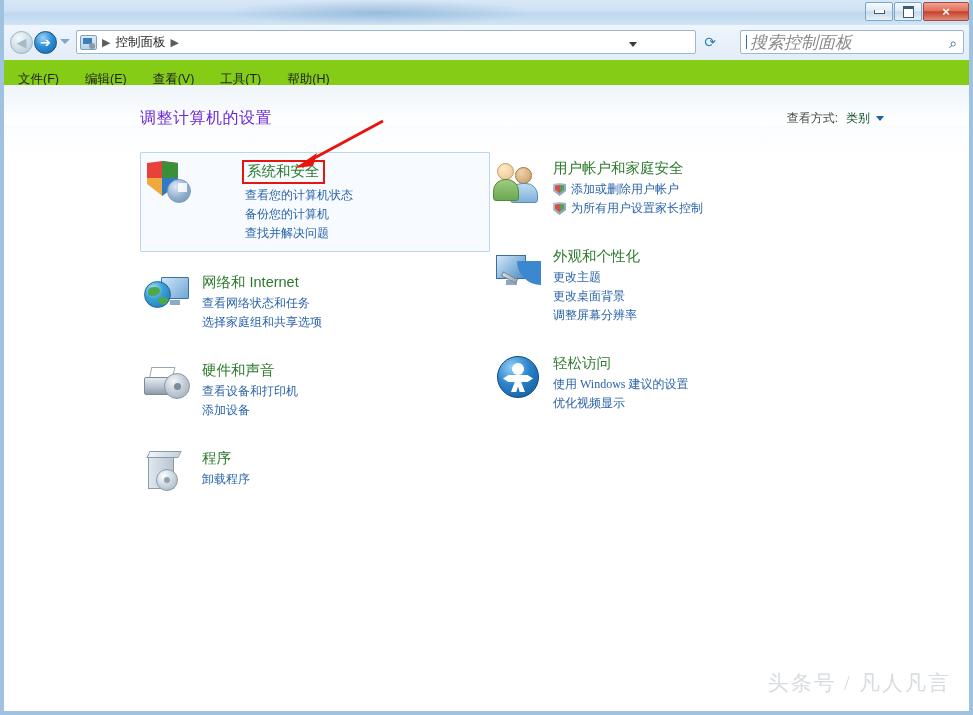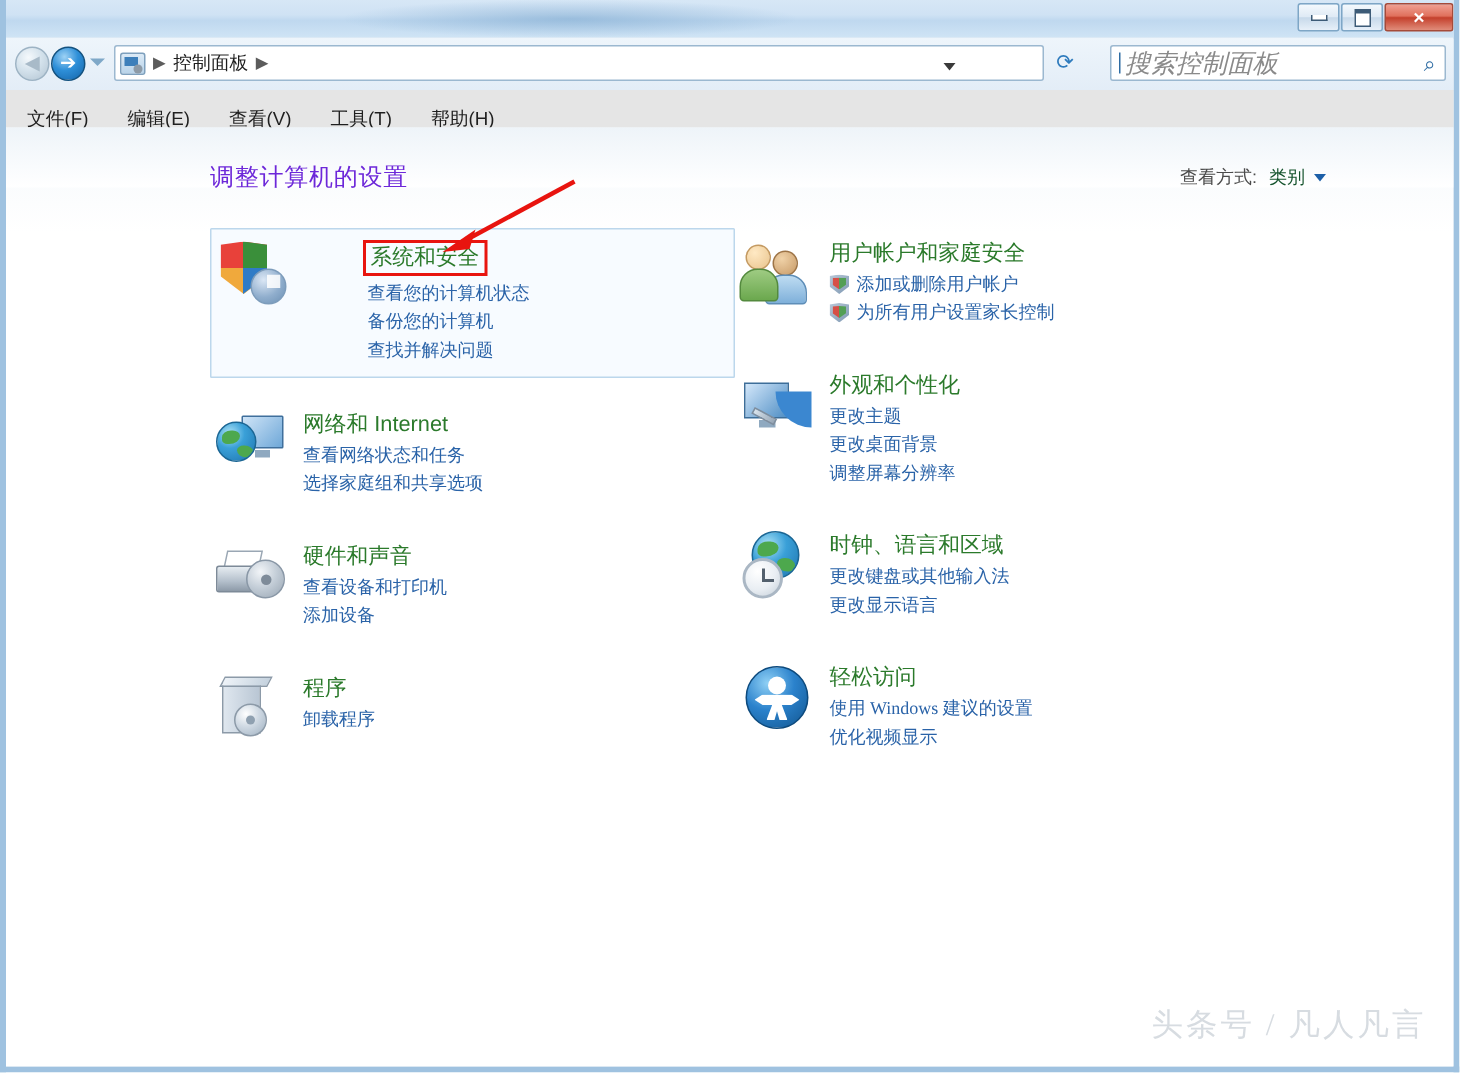--- a/index.html
+++ b/index.html
@@ -239,21 +239,21 @@
     font-family: "DejaVu Sans", sans-serif;
   }
 
   
   .menubar {
     position: absolute;
     left: -4px;
     top: 60px;
     width: 973px;
     height: 40px;
-    background: #e5e5e5;
+    background: #84cc16;
     border-bottom: 1px solid #d3e0ec;
     display: flex;
     align-items: center;
     padding-left: 18px;
     box-sizing: border-box;
   }
   .menuitem {
     font-size: 12.5px;
     color: #1f1f1f;
     margin-right: 26px;
@@ -851,31 +851,20 @@
           <div class="brush"></div>
       </div>
       <div class="cat-body">
         <div class="cat-title">外观和个性化</div>
         <div class="cat-link">更改主题</div>
         <div class="cat-link">更改桌面背景</div>
         <div class="cat-link">调整屏幕分辨率</div>
       </div>
     </div>
 
-    <div class="cat">
-      <div class="cat-icon ic-clock">
-        <div class="globe"></div>
-          <div class="face"></div>
-      </div>
-      <div class="cat-body">
-        <div class="cat-title">时钟、语言和区域</div>
-        <div class="cat-link">更改键盘或其他输入法</div>
-        <div class="cat-link">更改显示语言</div>
-      </div>
-    </div>
 
     <div class="cat">
       <div class="cat-icon ic-ease">
         <div class="circ"></div>
           <div class="person"></div>
           <div class="arms"></div>
           <div class="legs"></div>
       </div>
       <div class="cat-body">
         <div class="cat-title">轻松访问</div>

